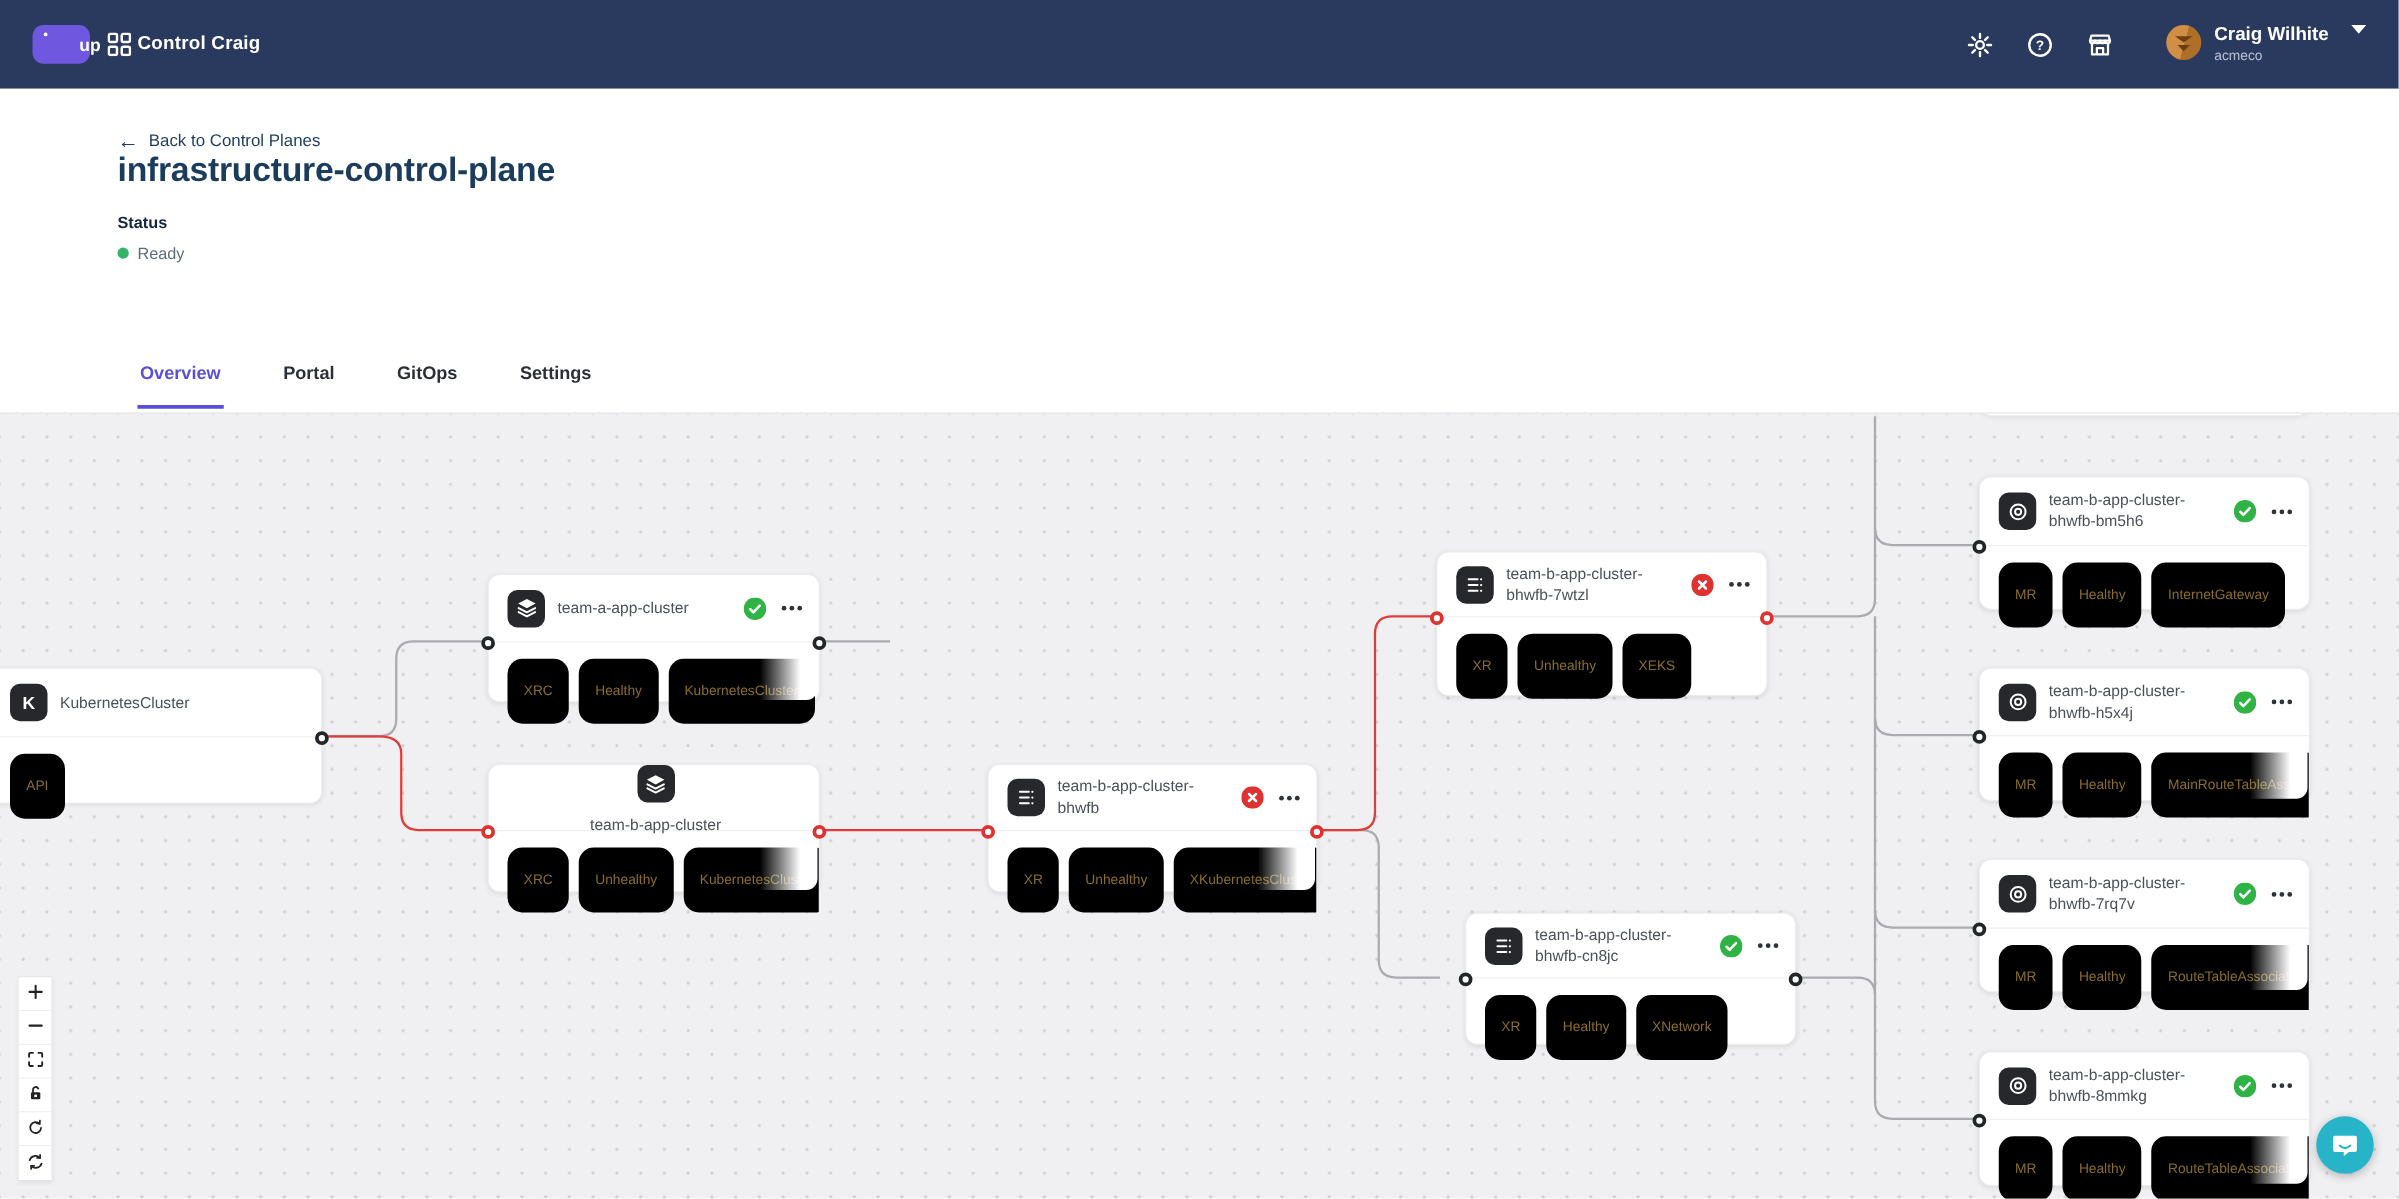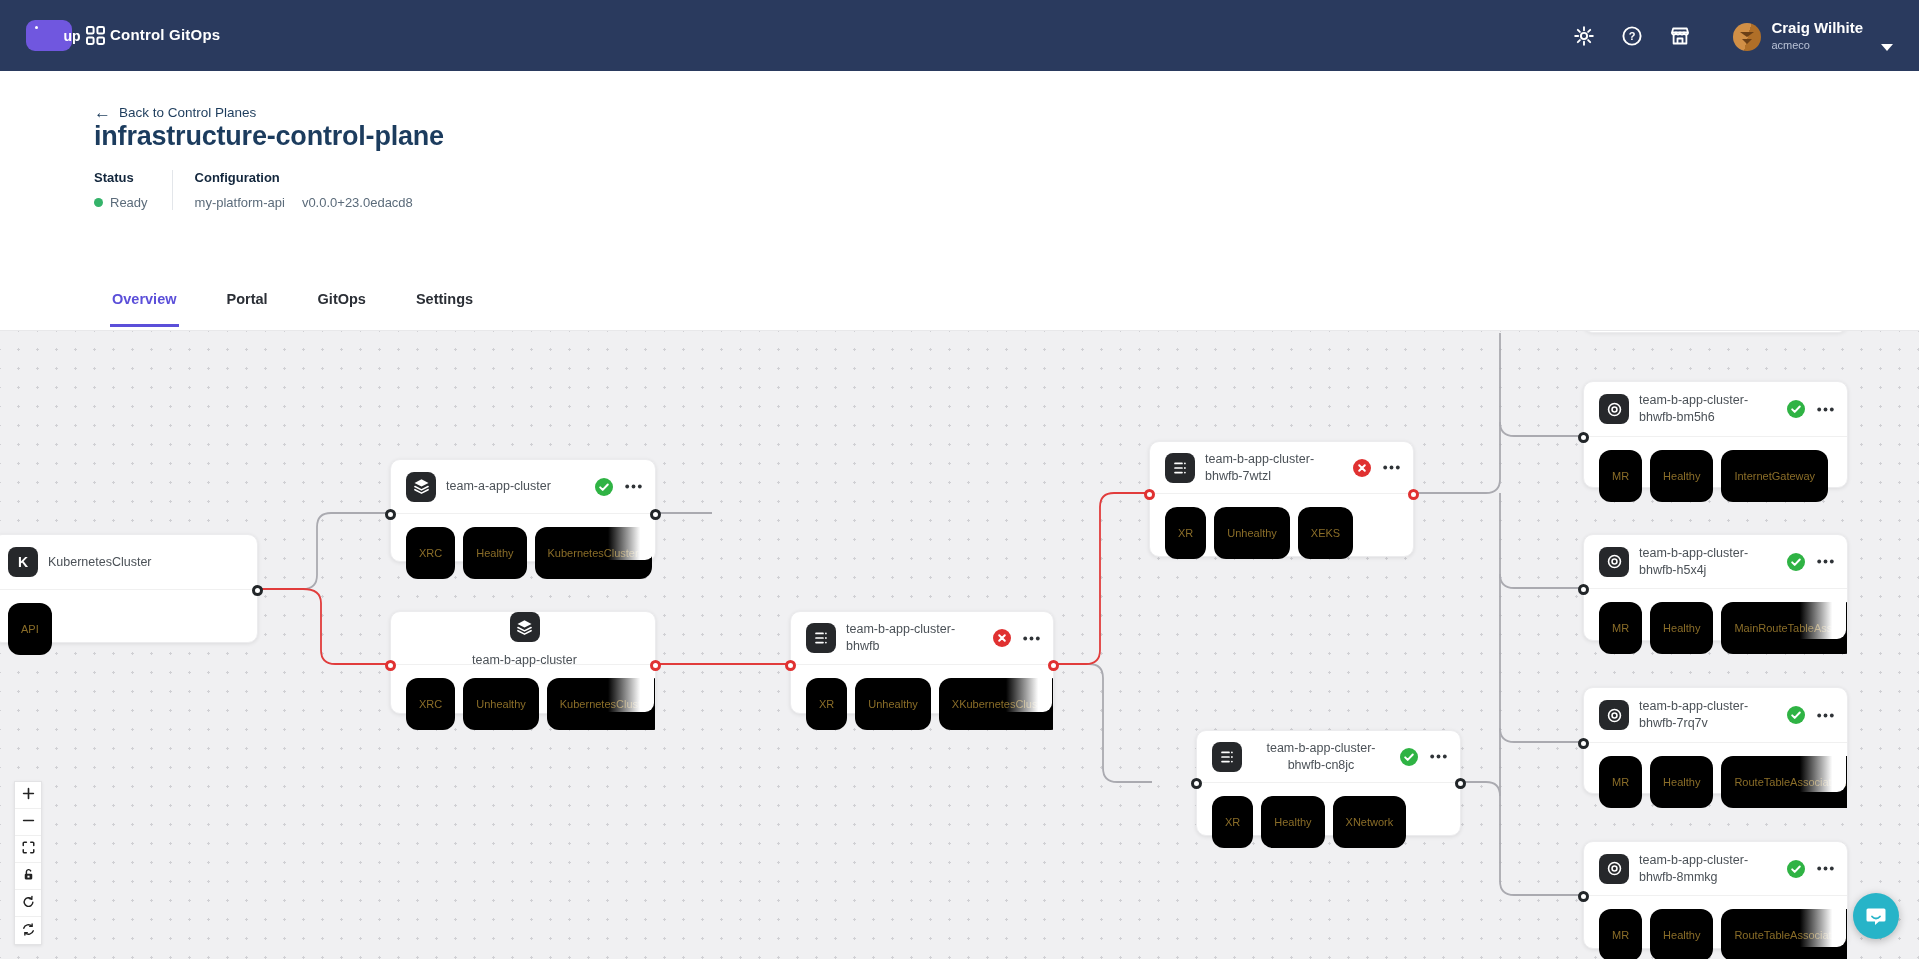--- a/index.html
+++ b/index.html
@@ -11,21 +11,21 @@
   .navbar { position:relative; height:71px; background:#2a3a5e; display:flex; align-items:center; }
   .logo { position:absolute; left:26px; top:20px; width:31px; height:31px; border-radius:9px;
           background:#7057df; color:#fff; font-weight:bold; font-size:14px;
           display:flex; align-items:center; justify-content:center;padding-left:46px; }
   .logo .logo-dot { position:absolute; top:6px; left:9px; width:3px; height:3px; border-radius:50%; background:#fff; }
   .nav-grid { position:absolute; left:86px; top:26px; }
   .nav-title { position:absolute; left:110px; top:26px; color:#fff; font-size:15px; font-weight:bold; letter-spacing:.2px; }
   .nav-right { position:absolute; right:26px; top:0; height:71px; display:flex; align-items:center; gap:22px; }
   .nav-icon-btn { background:none; border:none; cursor:pointer; width:26px; height:26px;
                   display:flex; align-items:center; justify-content:center; }
-  .user-chip { display:flex; align-items:flex-end; gap:10px; margin-left:18px; cursor:pointer; }
+  .user-chip { display:flex; align-items:flex-start; gap:10px; margin-left:18px; cursor:pointer; }
   .avatar { width:28px; height:28px; border-radius:50%;
             background:linear-gradient(105deg,#d18f46 52%,#b06f28 52%); position:relative; overflow:hidden; }
   .avatar svg { position:absolute; left:6px; top:8px; }
   .user-text { line-height:1.1; }
   .user-name { color:#fff; font-size:15px; font-weight:bold; }
   .user-org { color:#b9c2d6; font-size:11px; margin-top:2px; }
   .caret { width:0; height:0; border-left:6px solid transparent; border-right:6px solid transparent;
            border-top:7px solid #fff; margin-left:8px; }
 
   
@@ -108,21 +108,21 @@
     <span class="nav-grid">
       <svg width="19" height="19" viewBox="0 0 19 19">
         <g fill="none" stroke="#fff" stroke-width="2">
           <rect x="1" y="1" width="6.6" height="6.6" rx="1.4"></rect>
           <rect x="11.4" y="1" width="6.6" height="6.6" rx="1.4"></rect>
           <rect x="1" y="11.4" width="6.6" height="6.6" rx="1.4"></rect>
           <rect x="11.4" y="11.4" width="6.6" height="6.6" rx="1.4"></rect>
         </g>
       </svg>
     </span>
-    <span class="nav-title">Control GitOps</span>
+    <span class="nav-title">Control Craig</span>
 
     <div class="nav-right">
       <button class="nav-icon-btn">
         <svg width="22" height="22" viewBox="0 0 22 22" fill="none" stroke="#fff" stroke-width="1.9" stroke-linecap="round">
           <circle cx="11" cy="11" r="3.1"></circle>
           <path d="M11 2.2v3M11 16.8v3M2.2 11h3M16.8 11h3M4.8 4.8l2.1 2.1M15.1 15.1l2.1 2.1M17.2 4.8l-2.1 2.1M6.9 15.1l-2.1 2.1"></path>
         </svg>
       </button>
       <button class="nav-icon-btn">
         <svg width="22" height="22" viewBox="0 0 22 22">
@@ -160,27 +160,20 @@
       <span>Back to Control Planes</span>
     </a>
     <div class="page-title">infrastructure-control-plane</div>
 
     <div class="meta">
       <div class="meta-col">
         <div class="meta-label">Status</div>
         <div class="meta-value">
           <span class="ready-dot"></span>
           <span>Ready</span>
-        </div>
-      </div>
-      <div class="meta-col">
-        <div class="meta-label">Configuration</div>
-        <div class="meta-value">
-          <span>my-platform-api</span>
-          <span class="config-version">v0.0.0+23.0edacd8</span>
         </div>
       </div>
     </div>
 
     <div class="tabs" id="tabs-row">
         <button class="tab active">Overview</button>
         <button class="tab">Portal</button>
         <button class="tab">GitOps</button>
         <button class="tab">Settings</button>
       </div>
@@ -351,21 +344,21 @@
     </div>
     <div class="node-pills">
             <span class="pill">XR</span>
             <span class="pill">Unhealthy</span>
             <span class="pill">XEKS</span>
           </div>
 
   <span class="handle red" style="top: 46.5px; left: -6px;"></span>
           <span class="handle red" style="top: 46.5px; right: -6px;"></span>
         </div>
-        <div class="node" style="left: 1196px; top: 399px; width: 265px; height: 106px; text-align: center;">
+        <div class="node" style="left: 1172px; top: 399px; width: 265px; height: 106px;">
     <div class="node-header" style="height: 52px;">
       <span class="node-icon">
               <svg width="16" height="16" viewBox="0 0 16 16">
                 <g stroke="#fff" stroke-width="1.7" stroke-linecap="round">
                   <line x1="3" y1="3.4" x2="10" y2="3.4"></line>
                   <circle cx="12.9" cy="3.4" r="0.9" fill="#fff" stroke="none"></circle>
                   <line x1="3" y1="8" x2="10" y2="8"></line>
                   <circle cx="12.9" cy="8" r="0.9" fill="#fff" stroke="none"></circle>
                   <line x1="3" y1="12.6" x2="10" y2="12.6"></line>
                   <circle cx="12.9" cy="12.6" r="0.9" fill="#fff" stroke="none"></circle>

